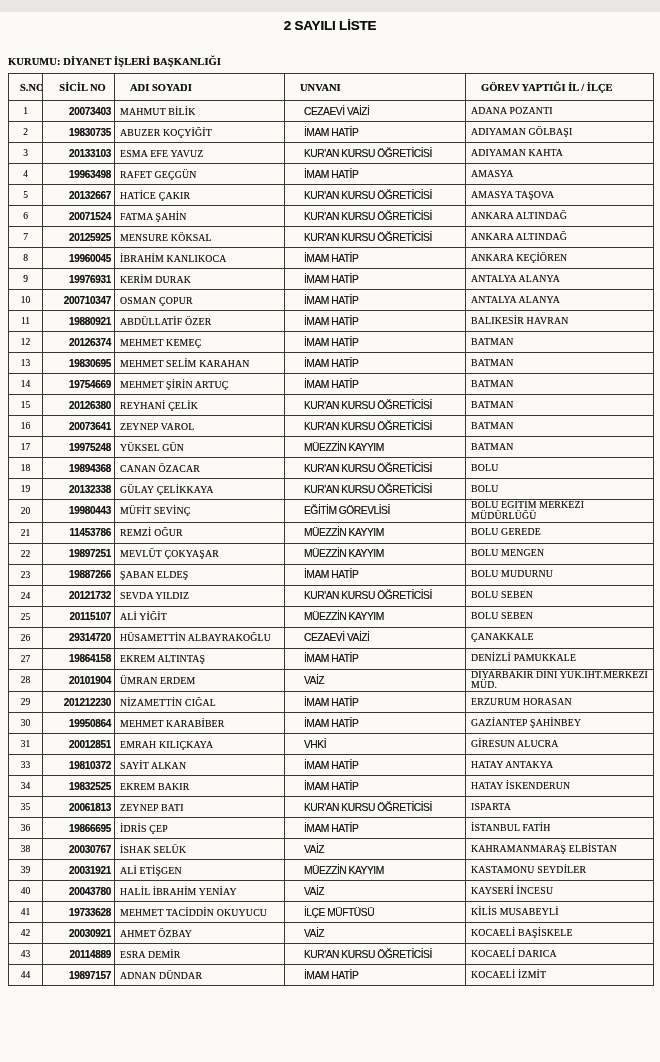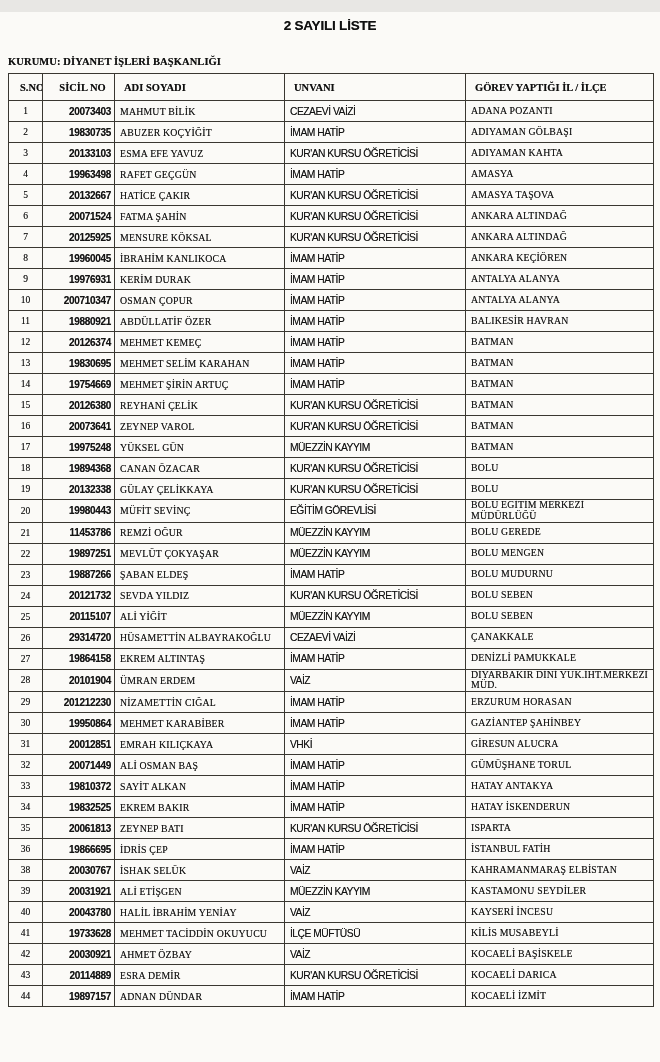--- a/index.html
+++ b/index.html
@@ -39,29 +39,29 @@
     padding:0 3px;
     vertical-align:middle;
     overflow:hidden;
     text-shadow:0 0 0.4px rgba(15,15,15,0.55);
   }
   .personnel thead tr { height:27px; }
   .personnel tbody tr { height:21px; }
   .personnel th {
     font-family:"Liberation Serif", serif;
     font-weight:bold; font-size:10.5px;
-    text-align:left; padding-left:9px;
+    text-align:left; padding-left:15px;
     color:#101010;
   }
   .personnel th.center { text-align:center; padding-left:11px; }
   td.c-no   { text-align:center; font-size:9.5px; font-family:"Liberation Serif", serif; }
   td.c-sicil{ text-align:right; font-size:10px; font-family:"Liberation Sans", sans-serif;
               font-weight:600; letter-spacing:-0.3px; }
   td.c-name { font-size:9.8px; font-family:"Liberation Serif", serif; padding-left:5px; letter-spacing:0.2px; }
-  td.c-unvan{ font-size:10.3px; font-family:"Liberation Sans", sans-serif; padding-left:5px; letter-spacing:-0.5px; }
+  td.c-unvan{ font-size:10.3px; font-family:"Liberation Sans", sans-serif; padding-left:19px; letter-spacing:-0.5px; }
   td.c-yer  { font-size:9.8px; font-family:"Liberation Serif", serif; padding-left:5px; letter-spacing:0.2px; line-height:1.1; }
 </style>
 </head>
 <body>
 
 <div class="page">
   <div class="doc-title">2 SAYILI LİSTE</div>
   <div class="institution">KURUMU: DİYANET İŞLERİ BAŞKANLIĞI</div>
 
   <table class="personnel">
@@ -293,27 +293,20 @@
       <td class="c-yer">GAZİANTEP ŞAHİNBEY</td>
     </tr>
         <tr>
       <td class="c-no">31</td>
       <td class="c-sicil">20012851</td>
       <td class="c-name">EMRAH KILIÇKAYA</td>
       <td class="c-unvan">VHKİ</td>
       <td class="c-yer">GİRESUN ALUCRA</td>
     </tr>
         <tr>
-      <td class="c-no">32</td>
-      <td class="c-sicil">20071449</td>
-      <td class="c-name">ALİ OSMAN BAŞ</td>
-      <td class="c-unvan">İMAM HATİP</td>
-      <td class="c-yer">GÜMÜŞHANE TORUL</td>
-    </tr>
-        <tr>
       <td class="c-no">33</td>
       <td class="c-sicil">19810372</td>
       <td class="c-name">SAYİT ALKAN</td>
       <td class="c-unvan">İMAM HATİP</td>
       <td class="c-yer">HATAY ANTAKYA</td>
     </tr>
         <tr>
       <td class="c-no">34</td>
       <td class="c-sicil">19832525</td>
       <td class="c-name">EKREM BAKIR</td>

